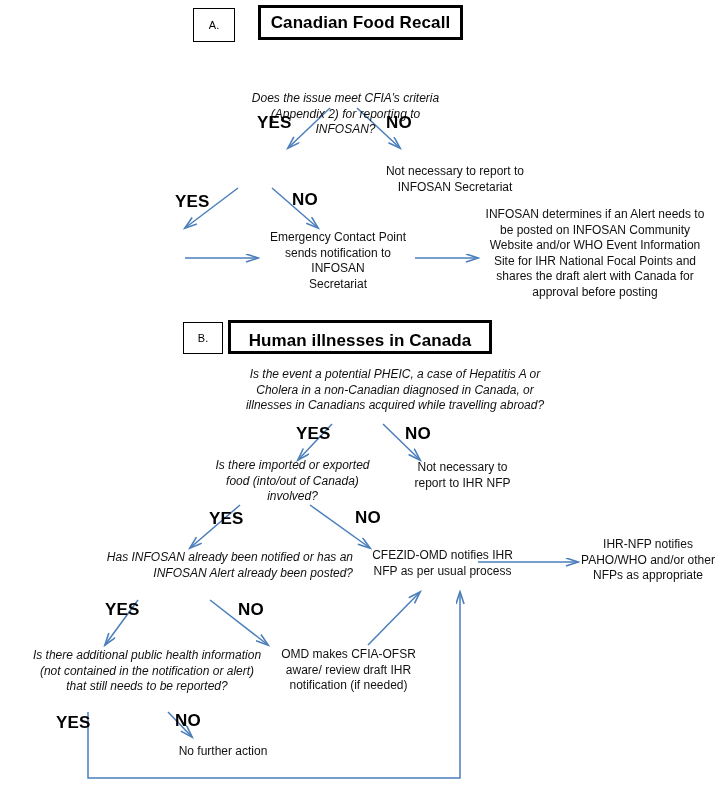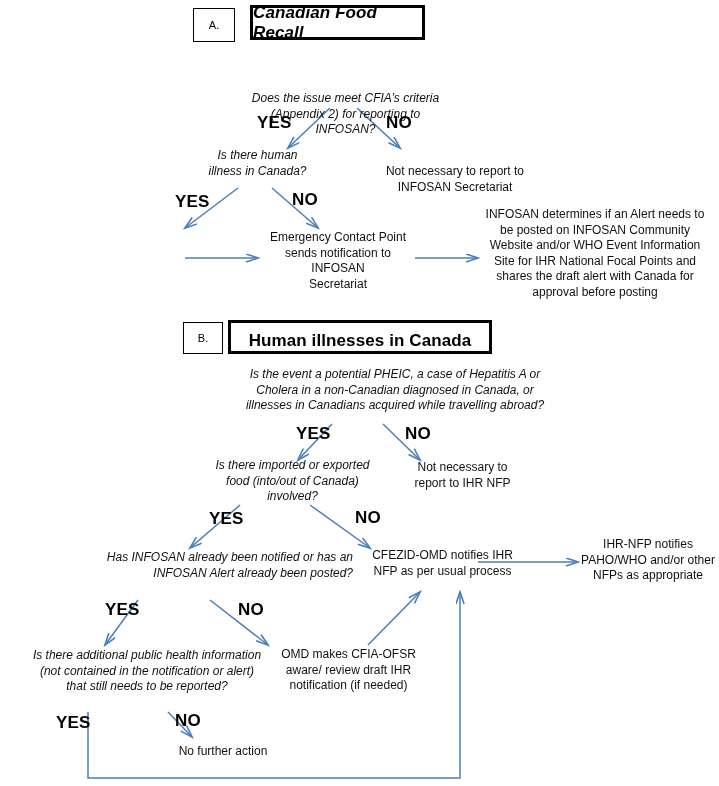--- a/index.html
+++ b/index.html
@@ -109,35 +109,33 @@
 
       <line x1="168" y1="712" x2="192" y2="737"></line>
 
       <path d="M88,712 L88,778 L460,778 L460,592" marker-end="url(#ah)"></path>
     </g>
   </svg>
 
   <div class="sect-tag" style="left:193px;top:8px;width:42px;height:34px;">
     <span>A.</span>
   </div>
-  <div class="sect-title" style="left:250px;top:5px;width:175px;height:35px;font-size:17px;font-style:italic;">
+  <div class="sect-title" style="left:258px;top:5px;width:205px;height:35px;font-size:17px;">
     <span>Canadian Food Recall</span>
   </div>
 
   <div class="node q" style="left:238px;top:55px;width:215px;margin-top:36px;">Does the issue meet CFIA’s criteria
 (Appendix 2) for reporting to
 INFOSAN?</div>
   <div class="edge-label" style="left:257px;top:113px;">YES</div>
   <div class="edge-label" style="left:386px;top:113px;">NO</div>
 
   <div class="node a" style="left:355px;top:164px;width:200px;">Not necessary to report to
 INFOSAN Secretariat</div>
 
-  <div class="node q" style="left:190px;top:148px;width:135px;">Is there human
-illness in Canada?</div>
   <div class="edge-label" style="left:175px;top:192px;">YES</div>
   <div class="edge-label" style="left:292px;top:190px;">NO</div>
 
   <div class="node a" style="left:258px;top:230px;width:160px;">Emergency Contact Point
 sends notification to INFOSAN
 Secretariat</div>
   <div class="node a" style="left:475px;top:207px;width:240px;">INFOSAN determines if an Alert needs to
 be posted on INFOSAN Community
 Website and/or WHO Event Information
 Site for IHR National Focal Points and

